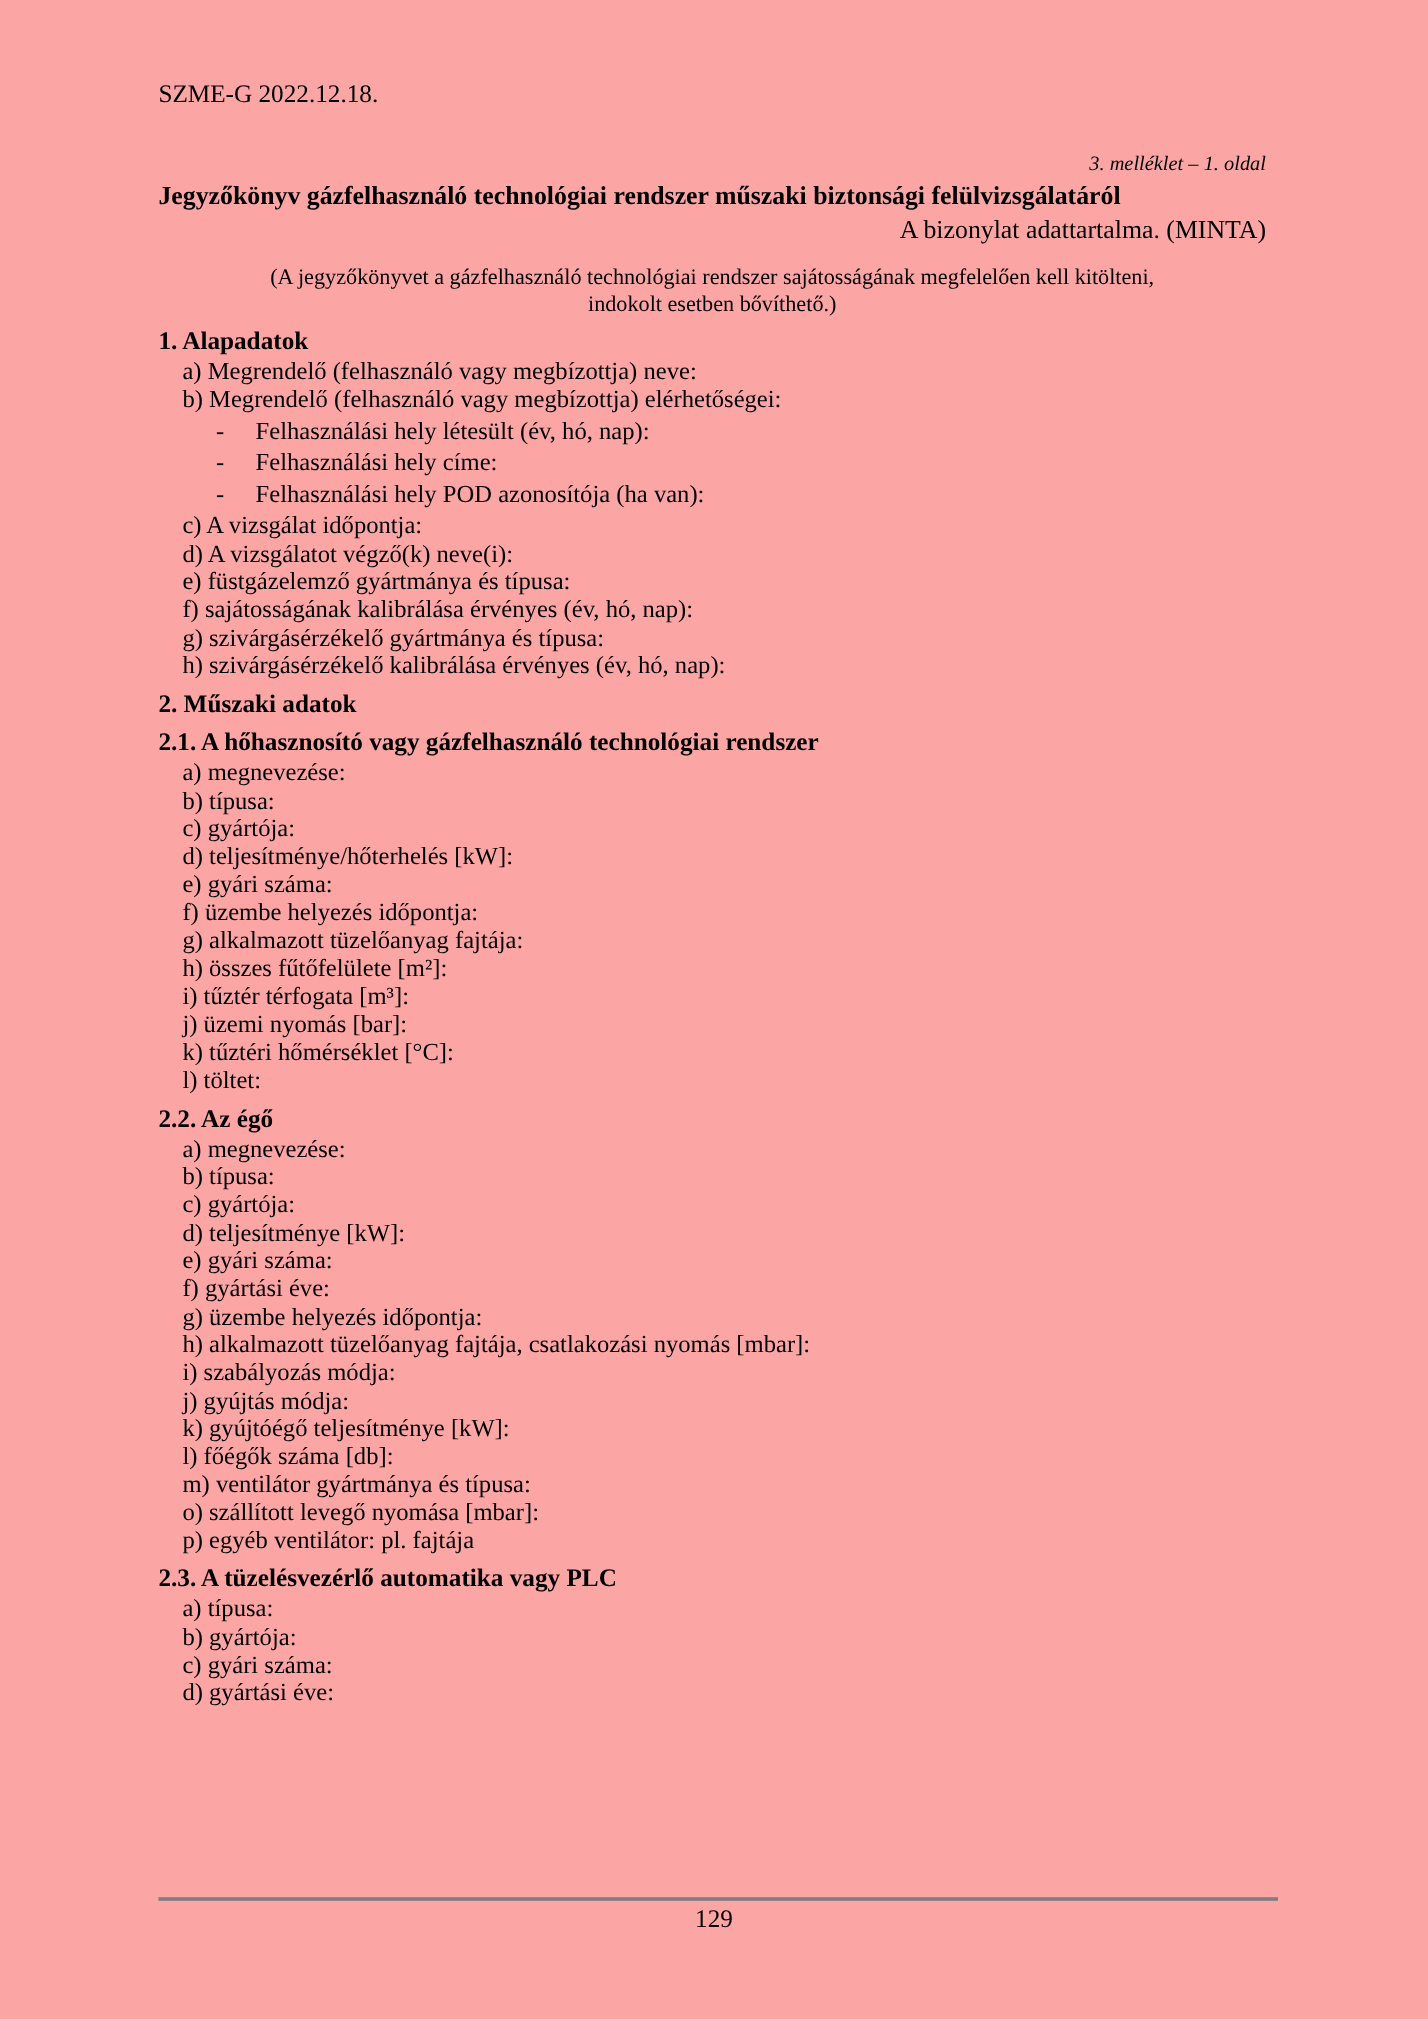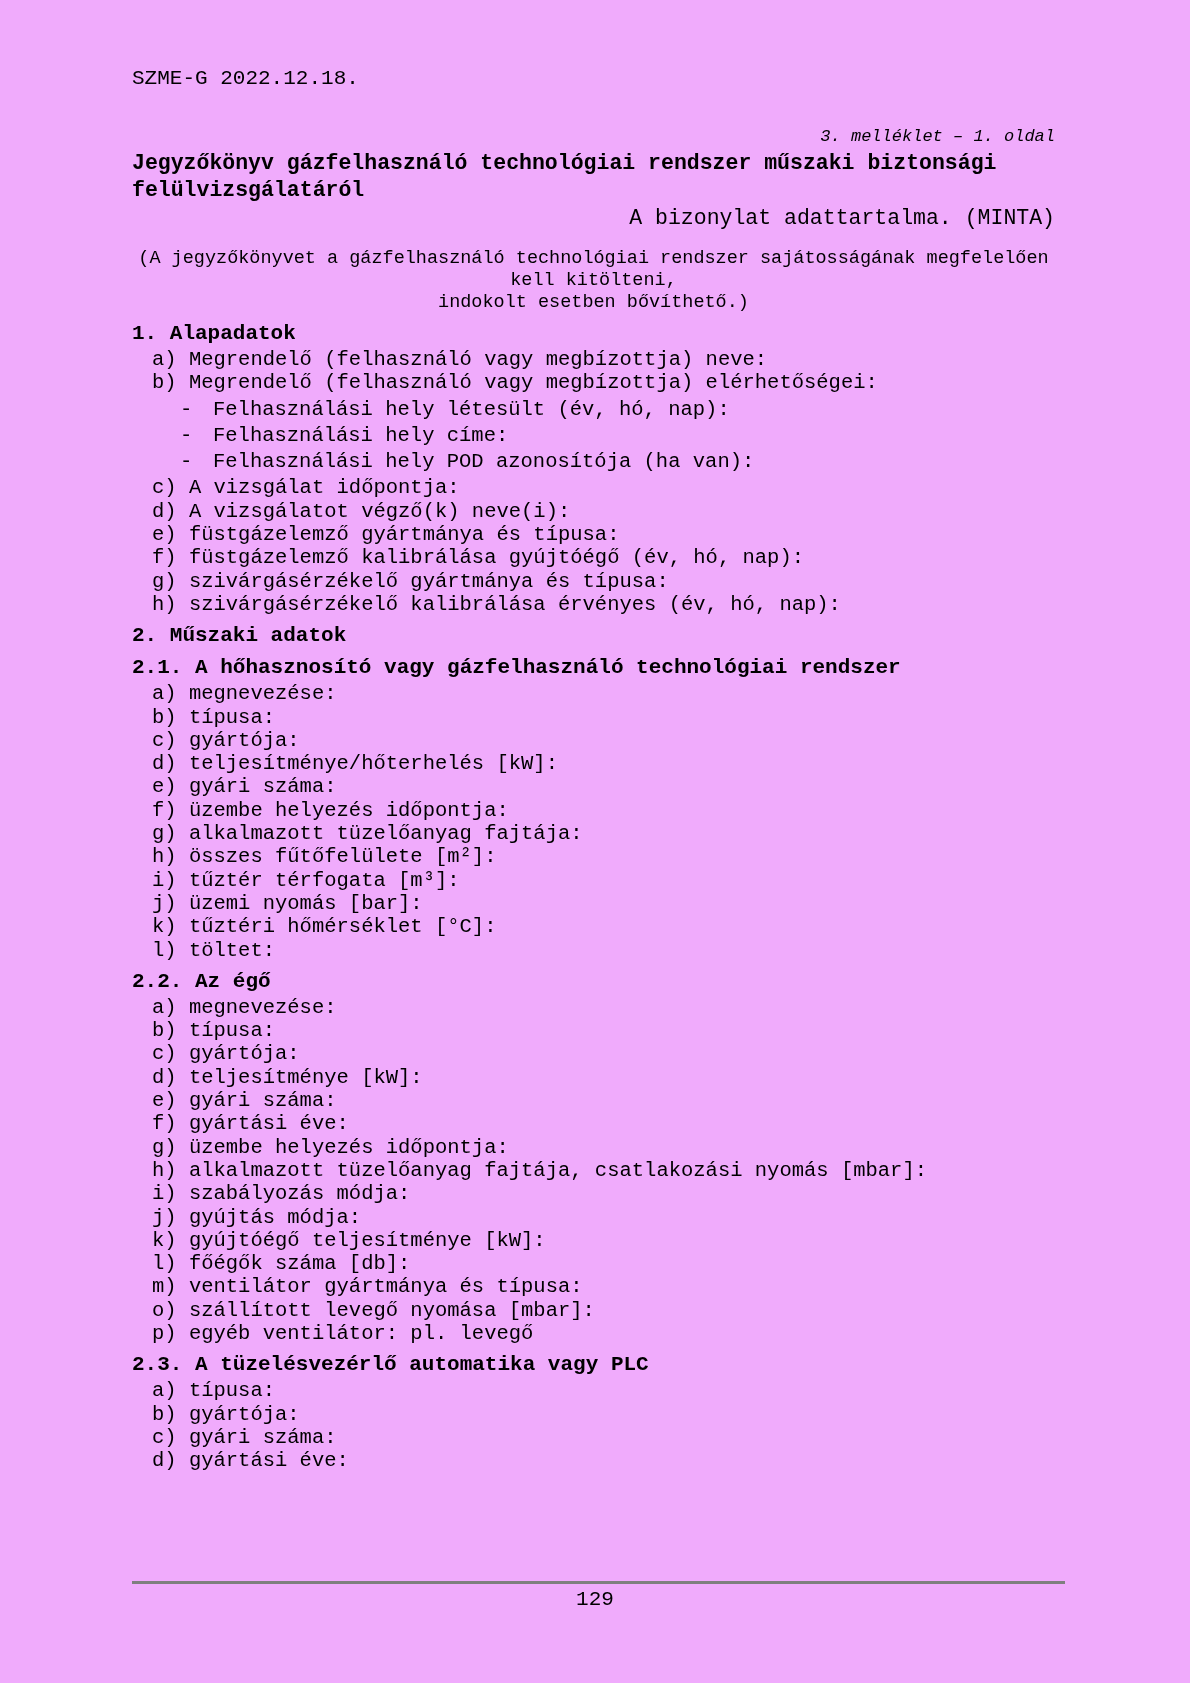--- a/index.html
+++ b/index.html
@@ -1,23 +1,23 @@
 <!DOCTYPE html>
 <html><head>
 <meta charset="utf-8">
 <style>
   html, body { margin: 0; padding: 0; background: #e8e8e8; }
   .page {
     position: relative;
     width: 1190px;
     height: 1683px;
     margin: 0 auto;
-    background: #f0abfc;
+    background: #fca5a5;
     color: #000000;
-    font-family: Liberation Mono, monospace;
+    font-family: Liberation Serif, serif;
     overflow: hidden;
   }
   .doc-header {
     position: absolute;
     top: 66px;
     left: 132px;
     font-size: 21px;
     line-height: 25px;
   }
   .content {
@@ -116,21 +116,21 @@
       <span>Felhasználási hely címe:</span>
     </div>
     <div class="dash-item">
       <span class="dash">-</span>
       <span>Felhasználási hely POD azonosítója (ha van):</span>
     </div>
 
     <div class="item">c) A vizsgálat időpontja:</div>
     <div class="item">d) A vizsgálatot végző(k) neve(i):</div>
     <div class="item">e) füstgázelemző gyártmánya és típusa:</div>
-    <div class="item">f) füstgázelemző kalibrálása gyújtóégő (év, hó, nap):</div>
+    <div class="item">f) sajátosságának kalibrálása érvényes (év, hó, nap):</div>
     <div class="item">g) szivárgásérzékelő gyártmánya és típusa:</div>
     <div class="item">h) szivárgásérzékelő kalibrálása érvényes (év, hó, nap):</div>
 
     <div class="sec-heading">2. Műszaki adatok</div>
 
     <div class="sec-heading">2.1. A hőhasznosító vagy gázfelhasználó technológiai rendszer</div>
     <div class="item">a) megnevezése:</div>
     <div class="item">b) típusa:</div>
     <div class="item">c) gyártója:</div>
     <div class="item">d) teljesítménye/hőterhelés [kW]:</div>
@@ -151,21 +151,21 @@
     <div class="item">e) gyári száma:</div>
     <div class="item">f) gyártási éve:</div>
     <div class="item">g) üzembe helyezés időpontja:</div>
     <div class="item">h) alkalmazott tüzelőanyag fajtája, csatlakozási nyomás [mbar]:</div>
     <div class="item">i) szabályozás módja:</div>
     <div class="item">j) gyújtás módja:</div>
     <div class="item">k) gyújtóégő teljesítménye [kW]:</div>
     <div class="item">l) főégők száma [db]:</div>
     <div class="item">m) ventilátor gyártmánya és típusa:</div>
     <div class="item">o) szállított levegő nyomása [mbar]:</div>
-    <div class="item">p) egyéb ventilátor: pl. levegő</div>
+    <div class="item">p) egyéb ventilátor: pl. fajtája</div>
 
     <div class="sec-heading">2.3. A tüzelésvezérlő automatika vagy PLC</div>
     <div class="item">a) típusa:</div>
     <div class="item">b) gyártója:</div>
     <div class="item">c) gyári száma:</div>
     <div class="item">d) gyártási éve:</div>
 
   </div>
 
   <div class="footer-rule"></div>

